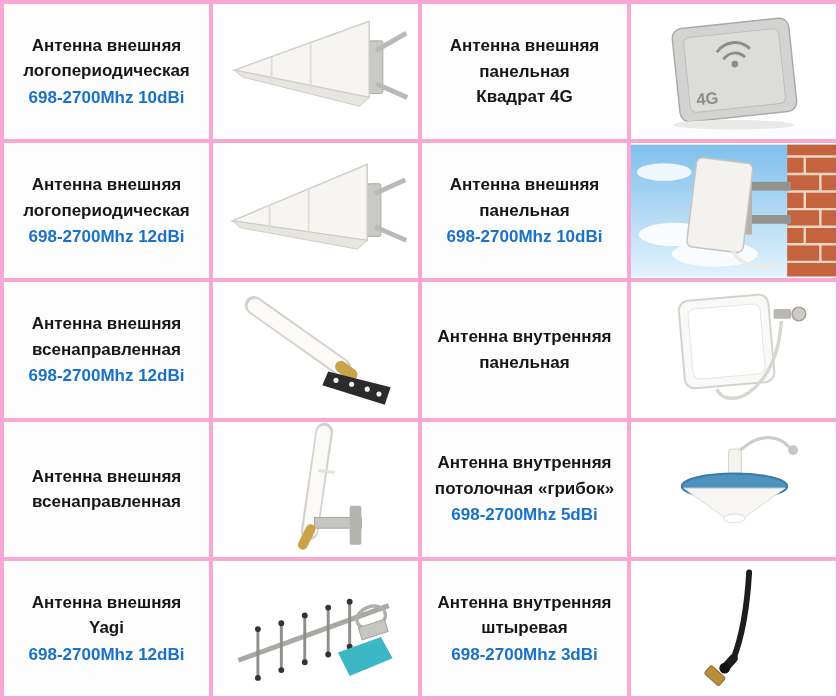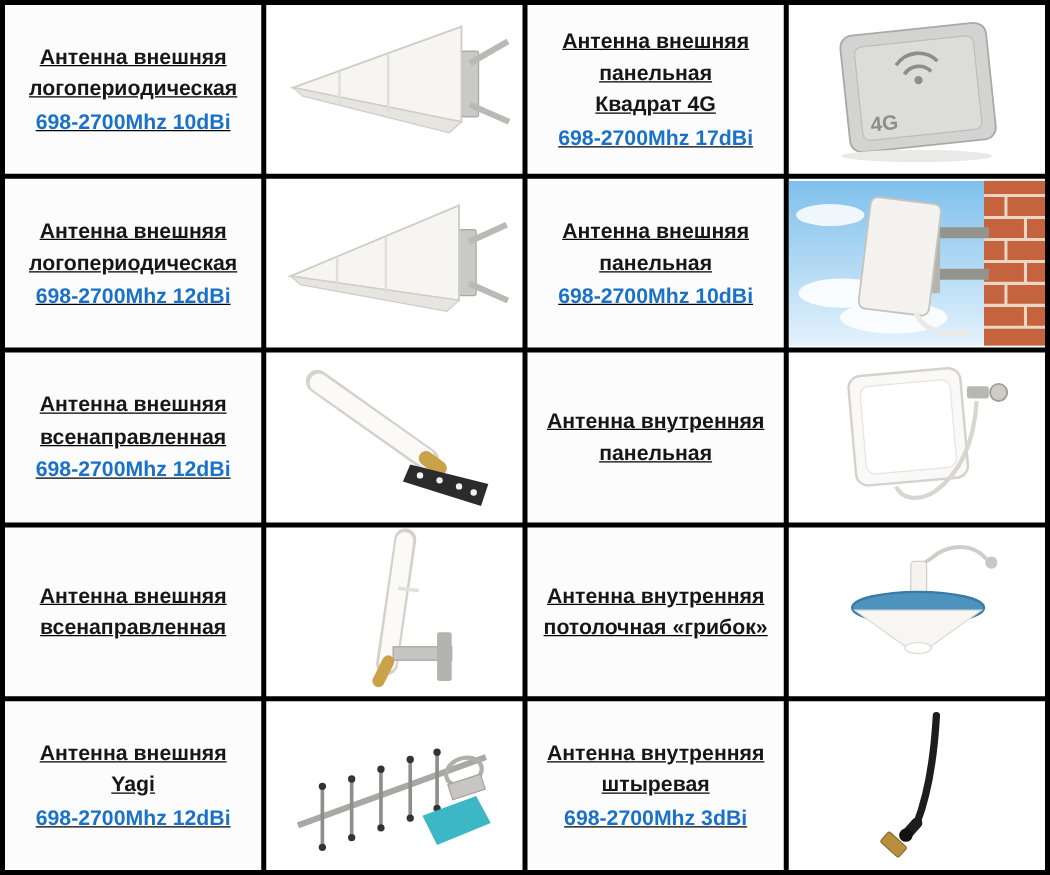--- a/index.html
+++ b/index.html
@@ -1,24 +1,23 @@
 <!DOCTYPE html>
 <html><head>
 <meta charset="utf-8">
 <style>
   html,body{margin:0;padding:0;background:#2e2e2e;}
   .catalog{
     width:840px;height:700px;box-sizing:border-box;
-    background:#000000;padding:4px;
+    background:#f9a8d4;padding:4px;
     display:grid;
     grid-template-columns:repeat(4,1fr);
     grid-template-rows:repeat(5,1fr);
     gap:4px;
     font-family:"Liberation Sans",sans-serif;
-    text-decoration:underline;
   }
   .cell{
     background:#ffffff;overflow:hidden;position:relative;
     display:flex;align-items:center;justify-content:center;
   }
   .cell.text{background:#fcfcfc;flex-direction:column;text-align:center;padding:6px;}
   .pname{
     font-weight:bold;font-size:17px;line-height:1.5;color:#161616;
     white-space:pre-line;
   }
@@ -45,21 +44,20 @@
       <polygon points="22,66 160,16 160,94" fill="#f6f5f2" stroke="#cfcdc8" stroke-width="1.5"></polygon>
       <polygon points="22,66 160,94 150,103 30,73" fill="#e7e5e0" stroke="#cfcdc8" stroke-width="1"></polygon>
       <line x1="60" y1="53" x2="60" y2="80" stroke="#e0ded9" stroke-width="2"></line>
       <line x1="100" y1="39" x2="100" y2="86" stroke="#e0ded9" stroke-width="2"></line>
     </svg>
   </div>
   <div class="cell text">
     <div class="pname">Антенна внешняя
 панельная
 Квадрат 4G</div>
-    <div class="pspec">698-2700Mhz 17dBi</div>
   </div>
   <div class="cell img">
     <svg viewBox="0 0 210 135">
       <g transform="rotate(-6 105 66)">
         <rect x="46" y="18" width="120" height="96" rx="10" fill="#d3d4d2" stroke="#a9aaa8" stroke-width="1.5"></rect>
         <rect x="57" y="28" width="98" height="77" rx="6" fill="#dcdddb" stroke="#bdbebb"></rect>
         <path d="M96 54 a14 14 0 0 1 22 0" fill="none" stroke="#8d8e8c" stroke-width="3"></path>
         <path d="M90 46 a22 22 0 0 1 34 0" fill="none" stroke="#8d8e8c" stroke-width="3"></path>
         <circle cx="107" cy="60" r="3.4" fill="#8d8e8c"></circle>
         <text x="64" y="98" font-size="17" font-weight="bold" fill="#8d8e8c">4G</text>
@@ -170,20 +168,21 @@
       <line x1="113.5" y1="9" x2="99.5" y2="109" stroke="#fbfaf7" stroke-width="14" stroke-linecap="round"></line>
       <line x1="108" y1="48" x2="125" y2="50" stroke="#e3e1dc" stroke-width="3"></line>
       <rect x="104" y="96" width="48" height="11" fill="#c6c5c1" stroke="#a5a4a0"></rect>
       <rect x="140" y="84" width="12" height="40" rx="2" fill="#b4b3ae"></rect>
       <line x1="100" y1="108" x2="92" y2="124" stroke="#c9a24a" stroke-width="10" stroke-linecap="round"></line>
     </svg>
   </div>
   <div class="cell text">
     <div class="pname">Антенна внутренняя
 потолочная «грибок»</div>
+    <div class="pspec">698-2700Mhz 5dBi</div>
   </div>
   <div class="cell img">
     <svg viewBox="0 0 210 135">
       <path d="M116 24 C 132 10, 152 12, 162 24 M116 24 C 106 30, 102 36, 105 42" stroke="#cfcdc8" stroke-width="3.2" fill="none"></path>
       <circle cx="166" cy="27" r="5" fill="#c9c7c2"></circle>
       <rect x="100" y="26" width="13" height="28" rx="3" fill="#f4f3f0" stroke="#d0cec9"></rect>
       <ellipse cx="106" cy="64" rx="54" ry="13" fill="#4e93c0" stroke="#3a7aa6" stroke-width="2"></ellipse>
       <polygon points="54,66 158,66 116,96 96,96" fill="#f7f6f3" stroke="#dcdad5"></polygon>
       <ellipse cx="106" cy="97" rx="11" ry="4.5" fill="#ffffff" stroke="#dcdad5"></ellipse>
     </svg>

